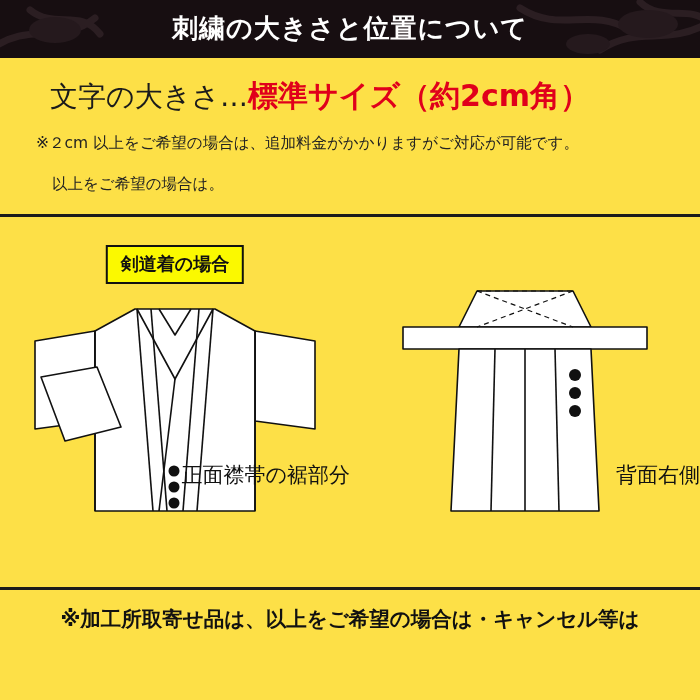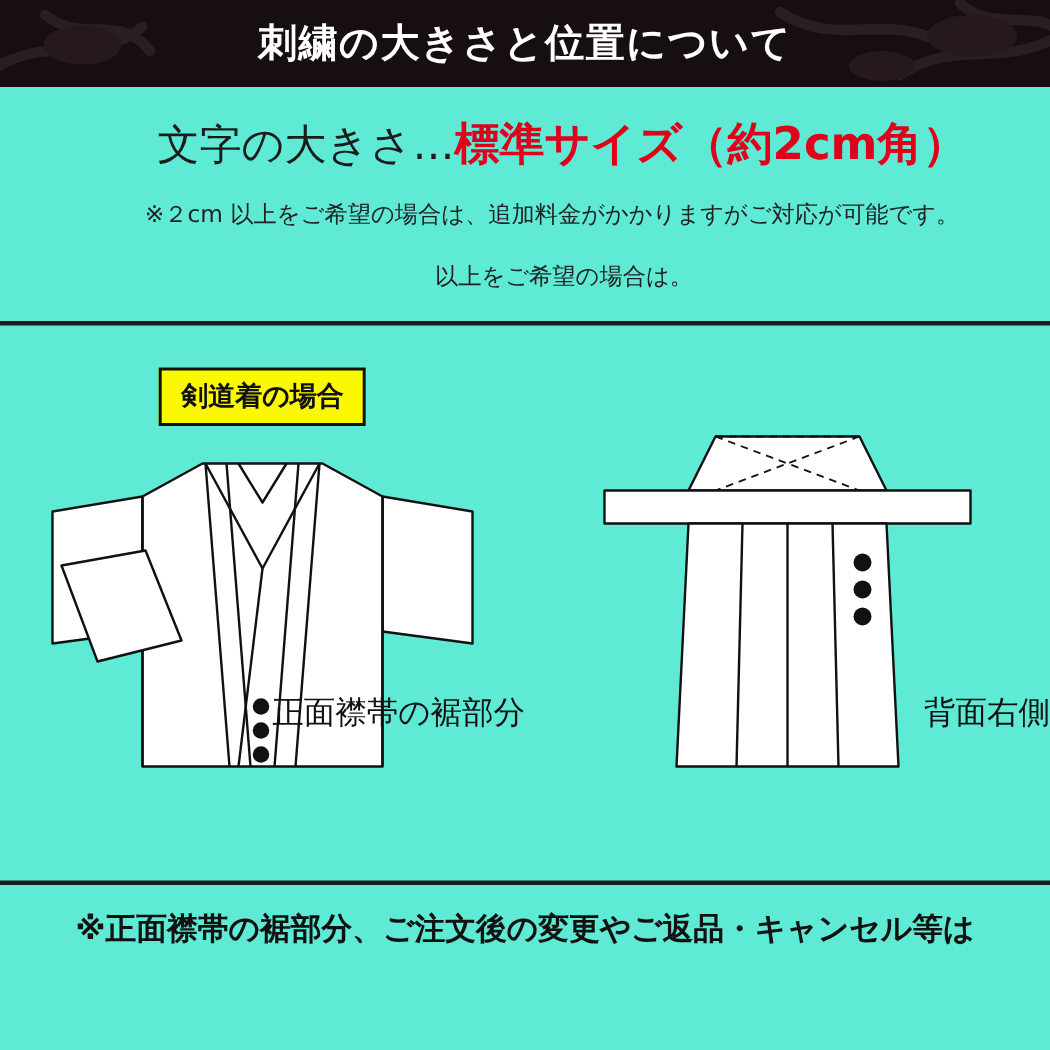--- a/index.html
+++ b/index.html
@@ -12,21 +12,21 @@
     font-family: "Liberation Sans", sans-serif;
     background: #ffffff;
     overflow: hidden;
   }
 
   .page {
     position: relative;
     width: 700px;
     height: 700px;
     box-sizing: border-box;
-    background: #5eead4;
+    background: #fde047;
   }
 
   
   .header {
     position: relative;
     width: 700px;
     height: 58px;
     background: #1a1013;
     overflow: hidden;
   }
@@ -45,21 +45,20 @@
     font-size: 26px;
     font-weight: bold;
     letter-spacing: 1px;
     font-family: "DejaVu Sans", "Liberation Sans", sans-serif;
   }
 
   
   .size-block {
     position: relative;
     padding: 18px 0 0 0;
-    text-align: center;
   }
   .size-line {
     padding-left: 50px;
     white-space: nowrap;
     font-size: 28px;
     font-family: "DejaVu Sans", "Liberation Sans", sans-serif;
   }
   .size-label {
     color: #1b1b1b;
     font-size: 28px;
@@ -261,16 +260,16 @@
         </svg>
       </div>
       <div class="caption">背面右側</div>
     </div>
 
   </div>
 
   <div class="footer-rule"></div>
 
   <div class="footer">
-    <div class="footer-line">※正面襟帯の裾部分、ご注文後の変更やご返品・キャンセル等は</div>
+    <div class="footer-line">※加工所取寄せ品は、以上をご希望の場合は・キャンセル等は</div>
   </div>
 
 </div>
 
 </body></html>

